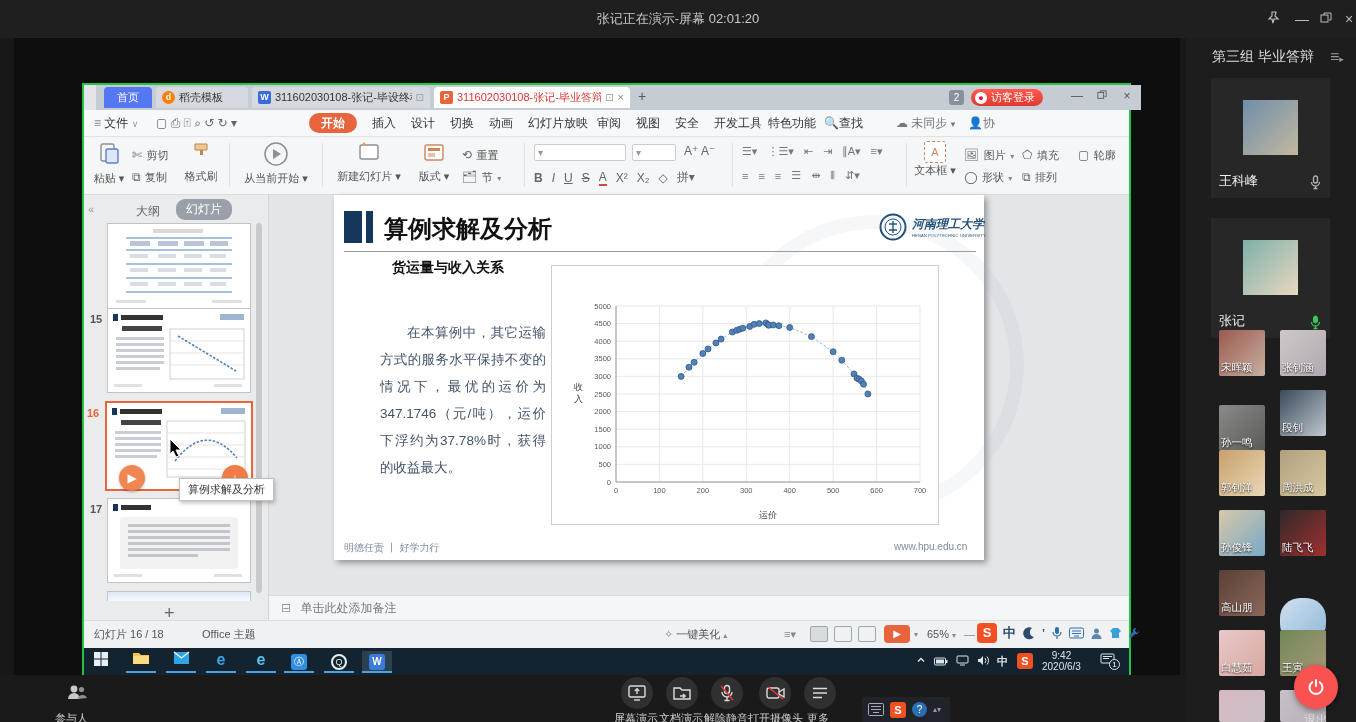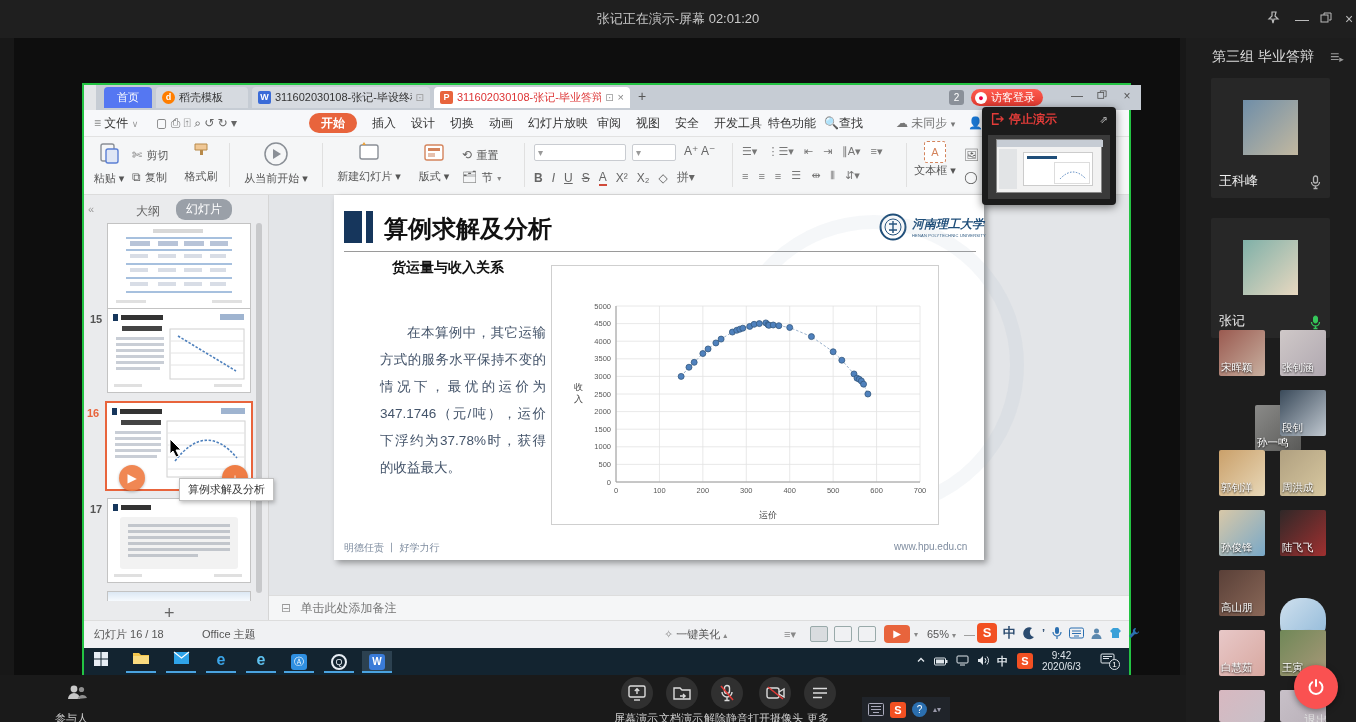--- a/index.html
+++ b/index.html
@@ -287,44 +287,20 @@
         <span class="rb-glyph">⬠</span> <span class="rb-lbl">填充</span>
       </div>
       <div class="abs" style="left:938px;top:30px;">
         <span class="rb-glyph">⧉</span> <span class="rb-lbl">排列</span>
       </div>
       <div class="abs" style="left:994px;top:8px;">
         <span class="rb-glyph">▢</span> <span class="rb-lbl">轮廓</span>
       </div>
     </div>
 
-    <div class="abs stop-float">
-      <div class="stop-head">
-        <svg width="14" height="14" viewBox="0 0 16 16">
-            <path d="M10 2H3v12h7" fill="none" stroke="#e23c39" stroke-width="1.6"></path>
-            <path d="M7 8h8M12 5l3 3-3 3" fill="none" stroke="#e23c39" stroke-width="1.6"></path>
-          </svg>
-        <span class="stop-txt">停止演示</span>
-        <span style="margin-left:auto;color:#ccc;font-size:10px;">⇗</span>
-      </div>
-      <div class="mini-shot">
-        <div class="abs" style="left:8px;top:4px;width:106px;height:54px;background:#f2f2f2;border:1px solid #888;">
-          <div class="abs" style="left:0;top:0;width:106px;height:7px;background:#c6ccd4;"></div>
-          <div class="abs" style="left:2px;top:9px;width:18px;height:40px;background:#e2e4e6;"></div>
-          <div class="abs" style="left:26px;top:12px;width:70px;height:34px;background:#fff;border:1px solid #ccc;">
-            <div class="abs" style="left:3px;top:3px;width:30px;height:3px;background:#1f4e79;"></div>
-            <div class="abs" style="left:30px;top:9px;width:36px;height:22px;border:1px solid #ddd;">
-              <svg width="36" height="22" viewBox="0 0 36 22">
-                  <path d="M5 16 Q18 2 31 16" fill="none" stroke="#4f81bd" stroke-width="1" stroke-dasharray="1.5,1.5"></path>
-                </svg>
-            </div>
-          </div>
-        </div>
-      </div>
-    </div>
 
     <div class="abs left-panel">
       <div class="abs" style="left:4px;top:8px;color:#999;font-size:11px;">«</div>
       <div class="abs lp-tab" style="left:52px;top:8px;">大纲</div>
       <div class="abs lp-pill" style="left:92px;top:4px;">幻灯片</div>
 
       <div class="abs thumb" style="top:28px;height:86px;">
         <svg width="142" height="84" viewBox="0 0 142 84">
           <rect x="0" y="0" width="142" height="84" fill="#fff"></rect>
           <rect x="45" y="5" width="50" height="4" fill="#d8d8d8"></rect>
@@ -765,21 +741,21 @@
 
   <div id="pgrid">
       <div class="abs ptile" style="left: 33px; top: 292px;">
         <div class="pava" style="background: linear-gradient(135deg, rgb(154, 90, 80), rgb(200, 176, 160));"></div>
         <div class="pname">宋晖颖</div>
       </div>
       <div class="abs ptile" style="left: 94px; top: 292px;">
         <div class="pava" style="background: linear-gradient(135deg, rgb(207, 200, 200), rgb(176, 168, 176));"></div>
         <div class="pname">张钊涵</div>
       </div>
-      <div class="abs ptile" style="left: 33px; top: 367px; margin-left: 36px;">
+      <div class="abs ptile" style="left: 33px; top: 367px;">
         <div class="pava" style="background: linear-gradient(135deg, rgb(138, 138, 136), rgb(90, 90, 88));"></div>
         <div class="pname">孙一鸣</div>
       </div>
       <div class="abs ptile" style="left: 94px; top: 352px;">
         <div class="pava" style="background: linear-gradient(135deg, rgb(58, 74, 90), rgb(192, 200, 208));"></div>
         <div class="pname">段钊</div>
       </div>
       <div class="abs ptile" style="left: 33px; top: 412px;">
         <div class="pava" style="background: linear-gradient(135deg, rgb(202, 160, 106), rgb(232, 216, 184));"></div>
         <div class="pname">郭钊洋</div>

